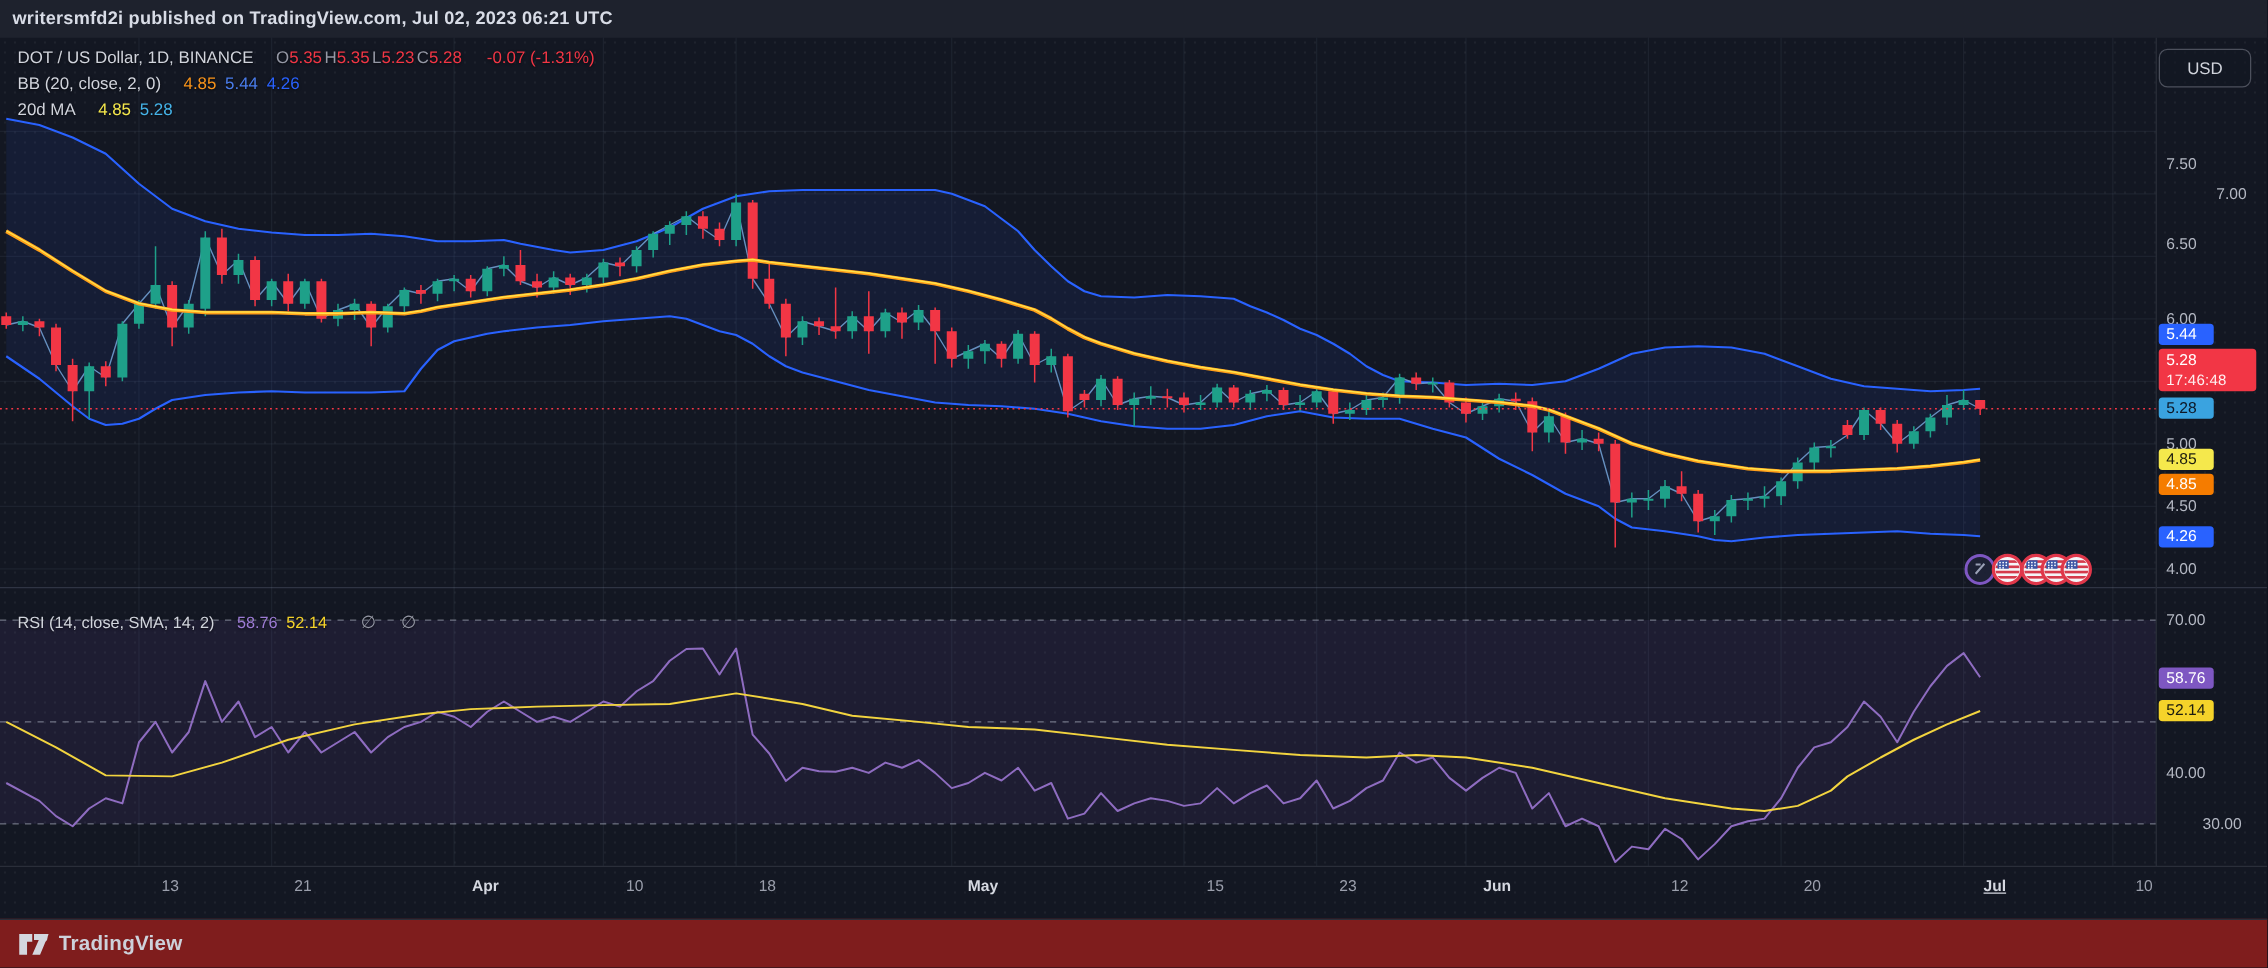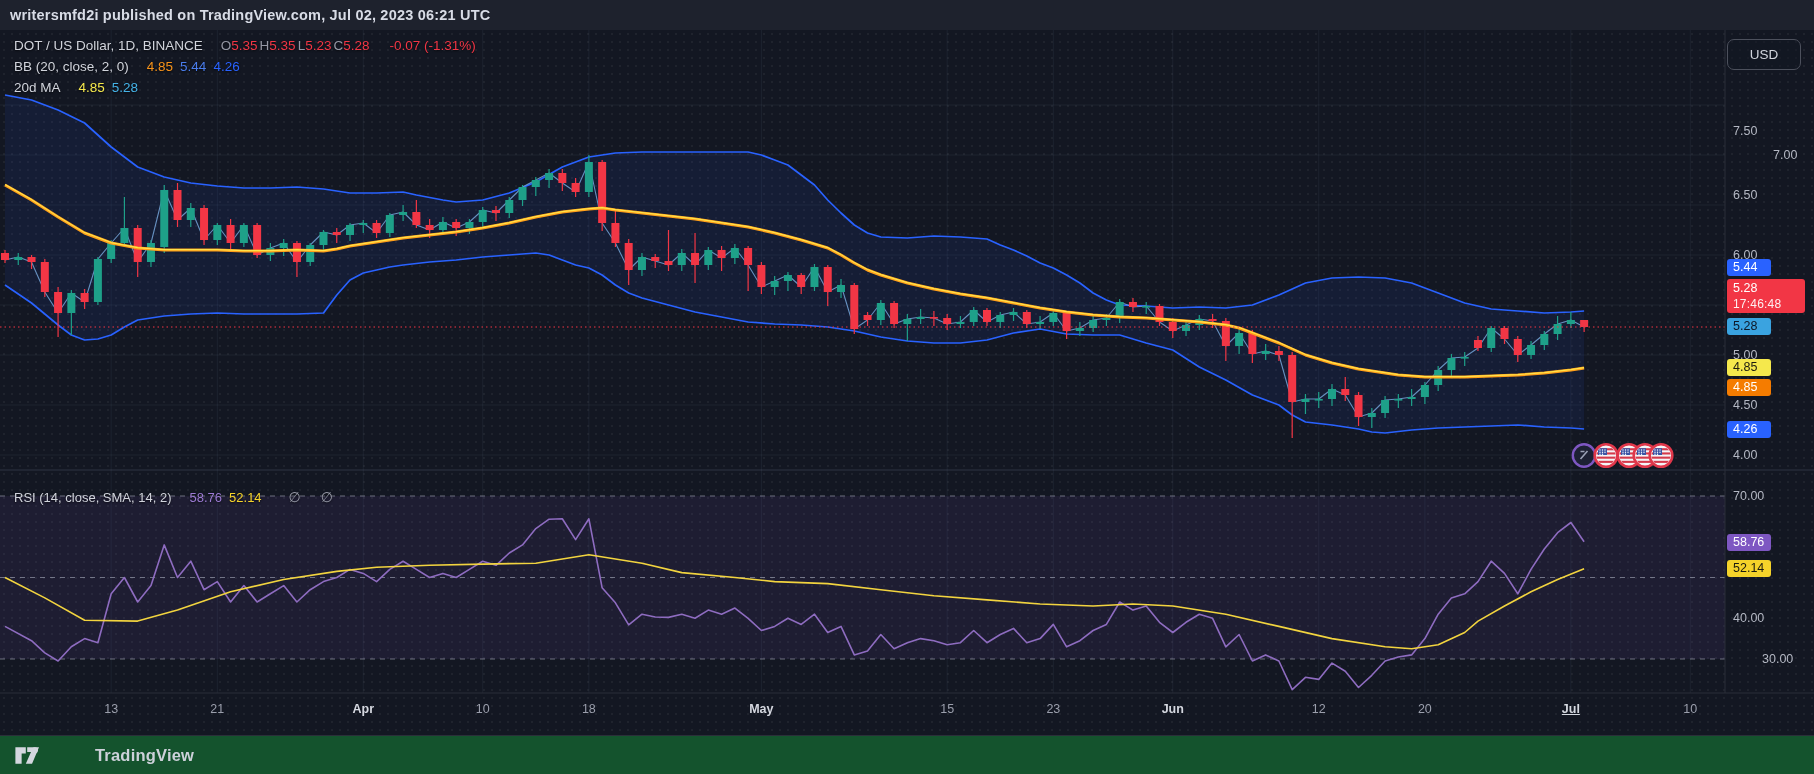--- a/index.html
+++ b/index.html
@@ -31,28 +31,28 @@
   .plabel{position:absolute;left:2px;min-width:44px;padding:0 6px;height:17px;line-height:17px;
           font-size:12.5px;border-radius:3px;box-sizing:border-box;}
   .plabel.twoline{height:34px;line-height:16px;padding-top:1px;}
   .plabel .sub{display:block;font-size:12px;opacity:.92;letter-spacing:.2px;}
   
   #currency-btn{position:absolute;left:2px;top:9px;width:72px;height:29px;border:1px solid #4c505c;
      border-radius:7px;color:#d1d4dc;font-size:13.5px;display:flex;align-items:center;
      justify-content:center;background:rgba(19,23,34,.55);cursor:pointer;}
   
   #time-axis{position:absolute;left:0;top:663px;width:1814px;height:42px;}
-  .ttick{position:absolute;top:9px;transform:translateX(-50%);color:#9b9fac;font-size:12.5px;}
+  .ttick{position:absolute;top:9px;transform:translateX(-50%);color:#9b9fac;font-size:12.5px;margin-left:25px;}
   .ttick.major{color:#d5d8e0;font-weight:700;}
   
   #event-flags{position:absolute;top:412px;left:0;width:0;height:0;}
   .flagwrap{position:absolute;width:27px;height:27px;transform:translateX(-50%);}
   
-  #bottom-bar{position:absolute;left:0;top:735px;width:1814px;height:39px;background:#14532d;
-      border-top:1px solid #2a2e39;display:flex;align-items:center;gap:48px;}
+  #bottom-bar{position:absolute;left:0;top:735px;width:1814px;height:39px;background:#7f1d1d;
+      border-top:1px solid #2a2e39;display:flex;align-items:center;}
   #tv-wordmark{color:#cdd1da;font-size:16.5px;font-weight:600;margin-left:8px;letter-spacing:.2px;}
   #tv-logo{margin-left:14px;display:flex;align-items:center;}
 </style>
 </head>
 <body>
 
 <div id="frame">
 
   <div id="top-bar">
     <span class="title">writersmfd2i published on TradingView.com, Jul 02, 2023 06:21 UTC</span>

